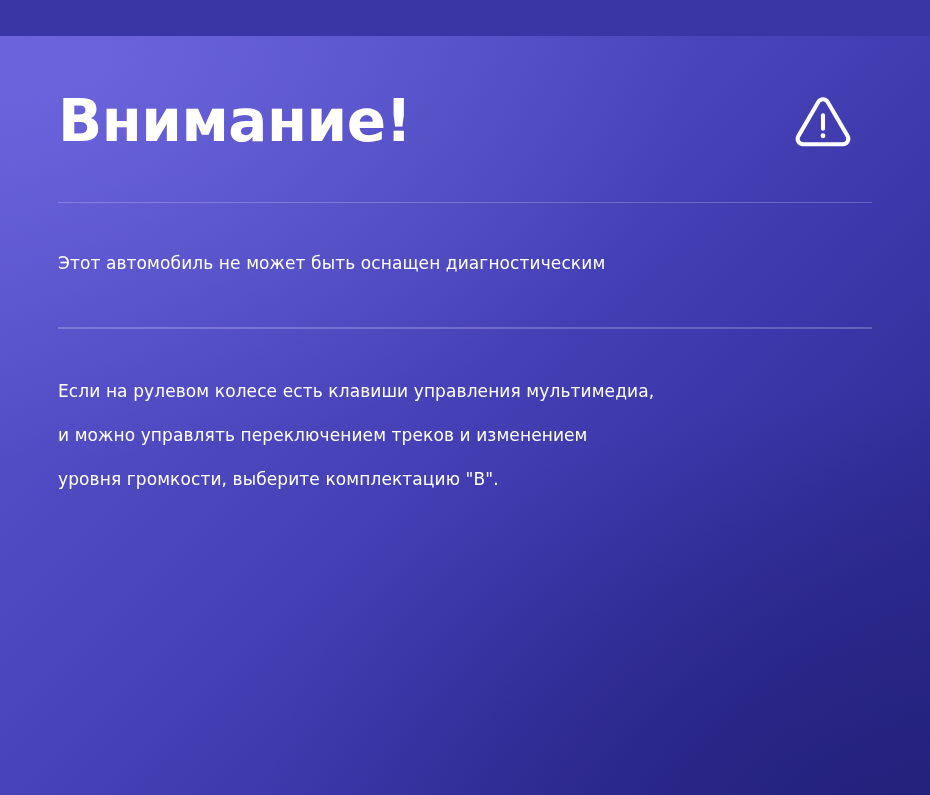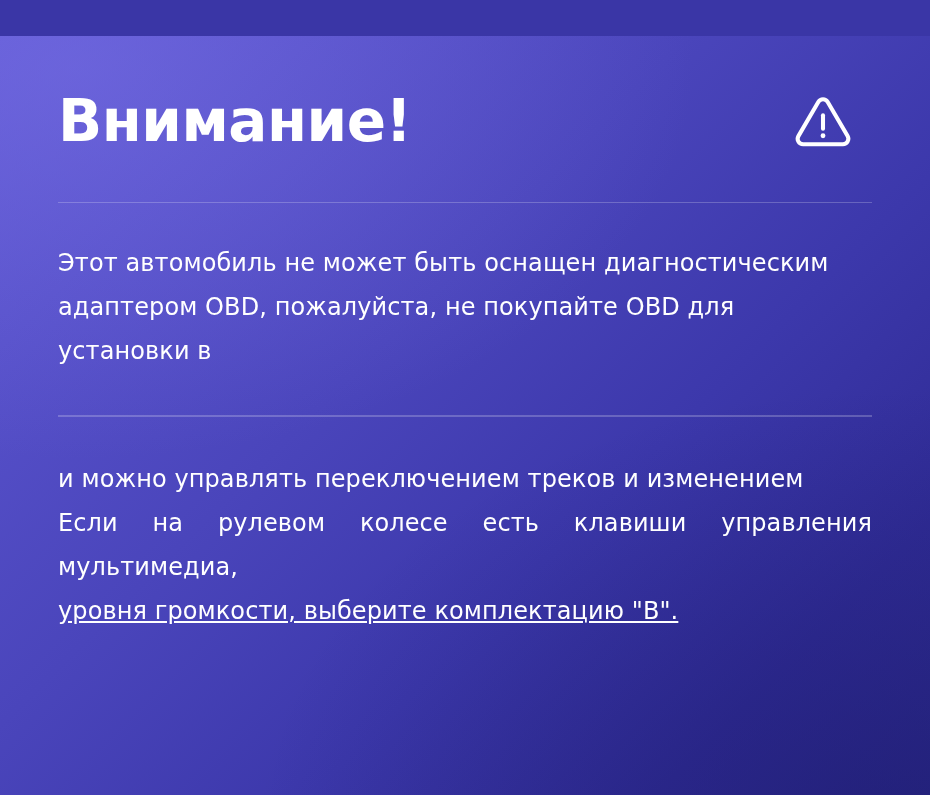--- a/index.html
+++ b/index.html
@@ -80,36 +80,36 @@
   
   .divider {
     height: 1px;
     background: rgba(255, 255, 255, 0.22);
     width: 100%;
   }
 
   
   .block {
     color: #ffffff;
-    font-size: 24px;
+    font-size: 17px;
     line-height: 44px;
     font-family: "DejaVu Sans", sans-serif;
     font-weight: 400;
     letter-spacing: 0.1px;
   }
 
   .block p {
     margin: 0;
   }
 
   .block-1 { padding: 38px 0 42px 0; }
   .block-2 { padding: 40px 0 42px 0; }
   .block-3 { padding: 40px 0 0 0; text-align: justify; }
   .block-3 p { text-align: justify; }
-  .block-3 p:last-child { text-align: left; text-decoration: underline; }
+  .block-3 p:last-child { text-align: left; }
 </style>
 </head>
 <body>
 
 <div class="banner">
   <div class="content">
 
     <div class="header">
       <h1 class="title">Внимание!</h1>
 
@@ -117,28 +117,27 @@
         <path d="M32 9.5c-1.9 0-3.7 1-4.7 2.7L6.6 47.6c-1 1.8-1 3.9 0 5.6 1 1.7 2.8 2.8 4.8 2.8h41.2c2 0 3.8-1.1 4.8-2.8 1-1.7 1-3.8 0-5.6L36.7 12.2C35.7 10.5 33.9 9.5 32 9.5z" fill="none" stroke="#ffffff" stroke-width="4.2" stroke-linejoin="round" stroke-linecap="round"></path>
         <line x1="32" y1="26" x2="32" y2="40" stroke="#ffffff" stroke-width="4.2" stroke-linecap="round"></line>
         <circle cx="32" cy="47.2" r="2.5" fill="#ffffff"></circle>
       </svg>
     </div>
 
     <div class="divider"></div>
 
     <div class="block block-1">
       <p>Этот автомобиль не может быть оснащен диагностическим</p>
-      <p>адаптером OBD, пожалуйста, не покупайте OBD для установки в</p>
     </div>
 
     <div class="divider"></div>
 
 
     <div class="divider"></div>
 
     <div class="block block-3">
+      <p>Если на рулевом колесе есть клавиши управления мультимедиа,</p>
       <p>и можно управлять переключением треков и изменением</p>
-      <p>Если на рулевом колесе есть клавиши управления мультимедиа,</p>
       <p>уровня громкости, выберите комплектацию "B".</p>
     </div>
 
   </div>
 </div>
 
 </body></html>

